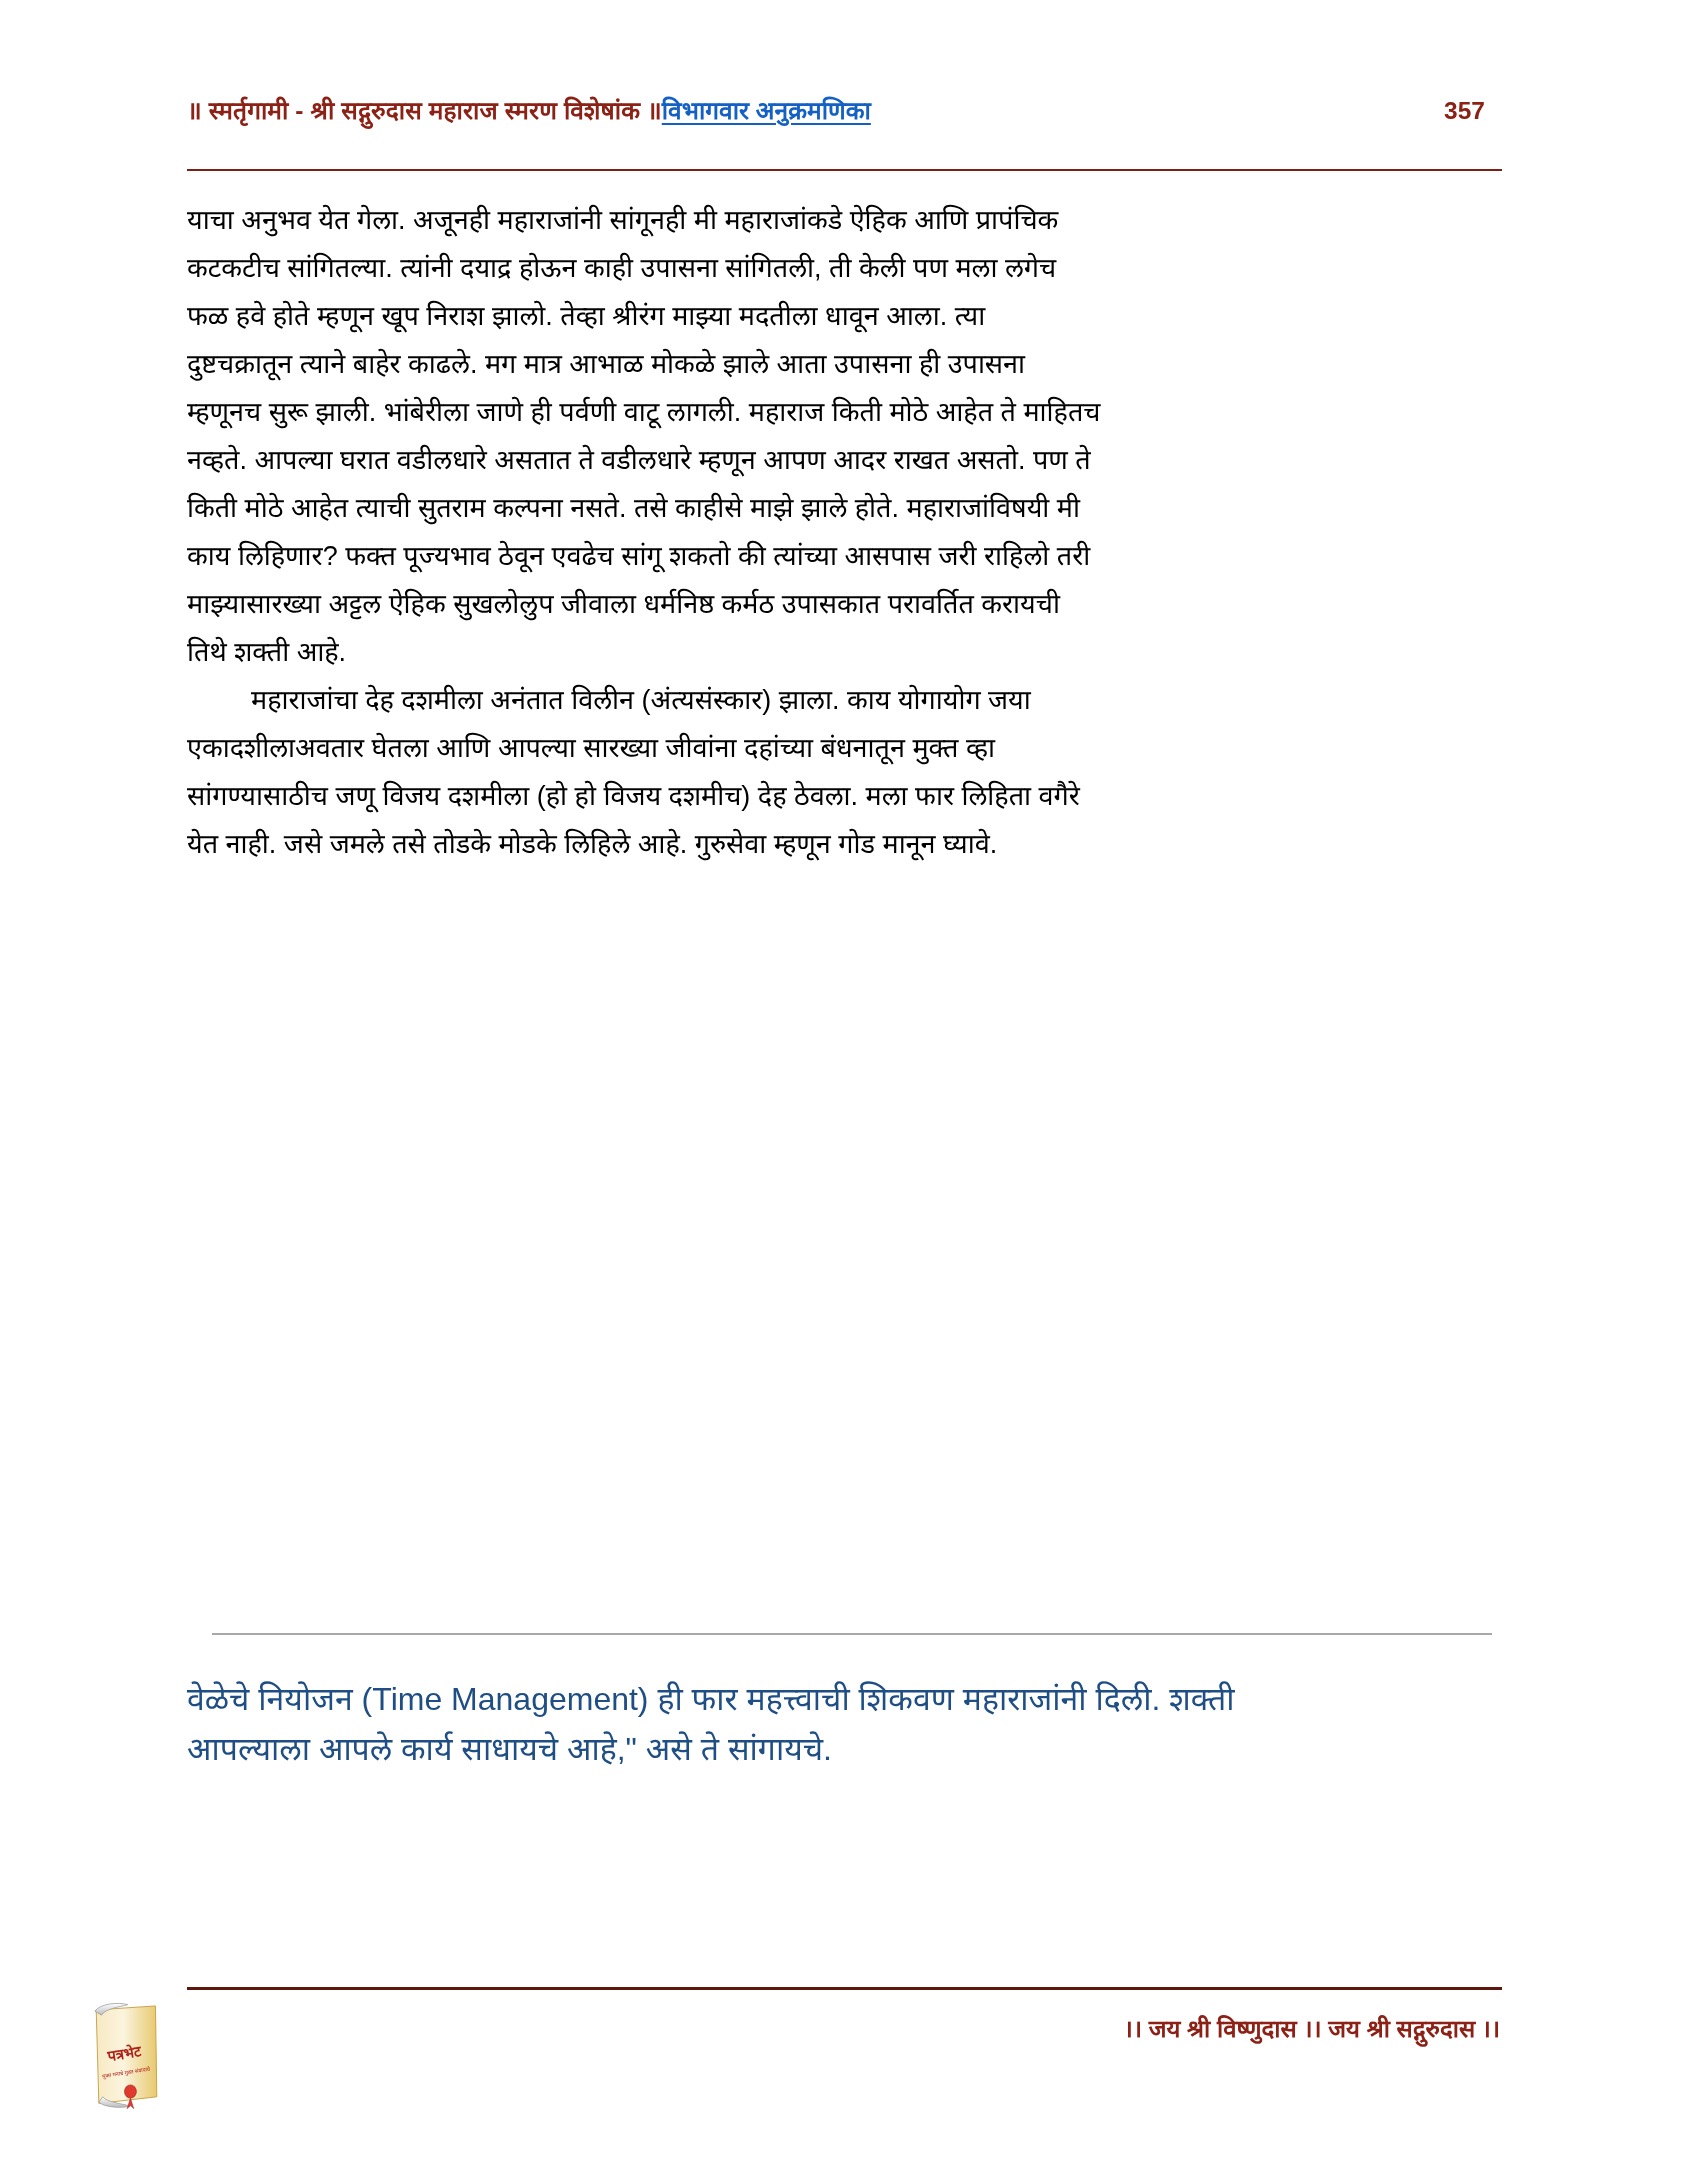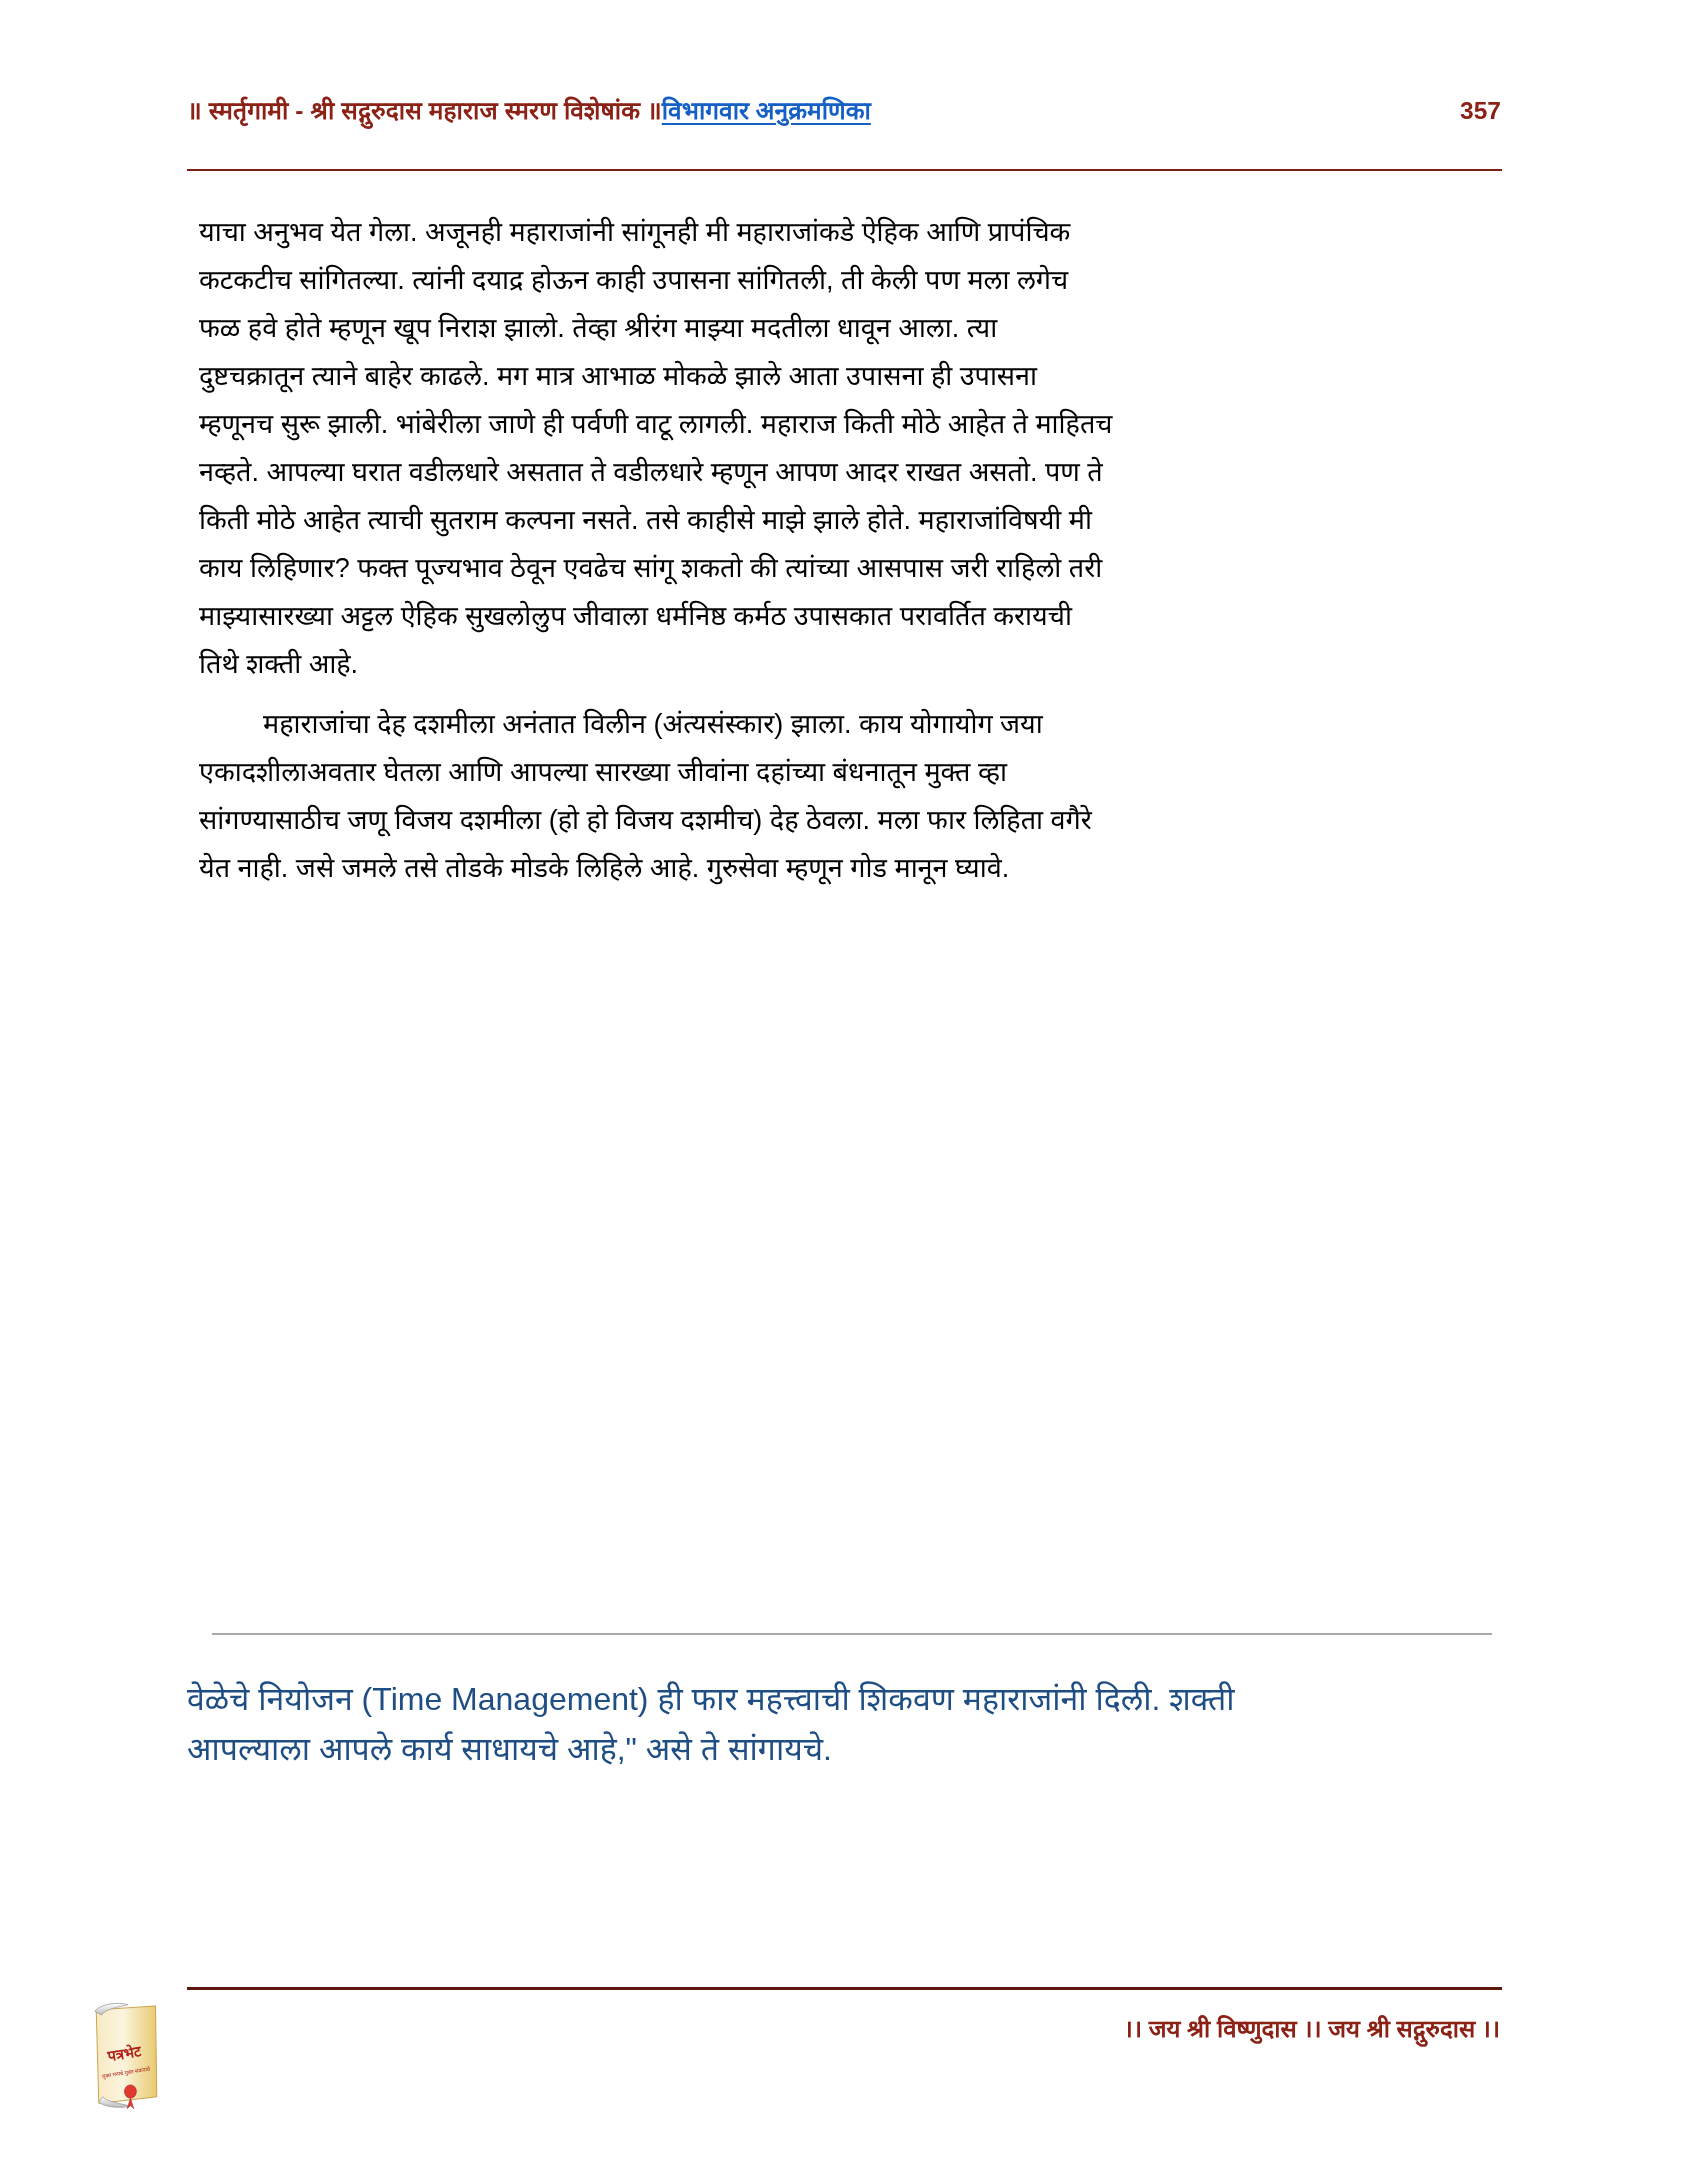--- a/index.html
+++ b/index.html
@@ -52,21 +52,21 @@
     text-underline-offset: 4px;
     white-space: nowrap;
     cursor: pointer;
   }
   .header-pageno {
     color: #8c2116;
     font-size: 24.5px;
     font-weight: bold;
     font-family: "Liberation Sans", "DejaVu Sans", sans-serif;
     margin-left: auto;
-    margin-right: 0;
+    margin-right: 16px;
   }
   .header-rule {
     position: absolute;
     left: 187px;
     top: 169px;
     width: 1315px;
     height: 0;
     border-top: 2.6px solid #7d1f14;
   }
 
@@ -77,21 +77,21 @@
     top: 196px;
     width: 1317px;
   }
   .para {
     color: #000000;
     font-size: 27px;
     line-height: 48px;
     font-family: "Liberation Sans", "DejaVu Sans", sans-serif;
     text-align: justify;
     text-justify: inter-word;
-    margin: 12px;
+    margin: 0;
   }
   .para .line {
     display: block;
     white-space: nowrap;
   }
   .para .line.last { white-space: normal; }
 
   
   .hl-rule {
     position: absolute;

